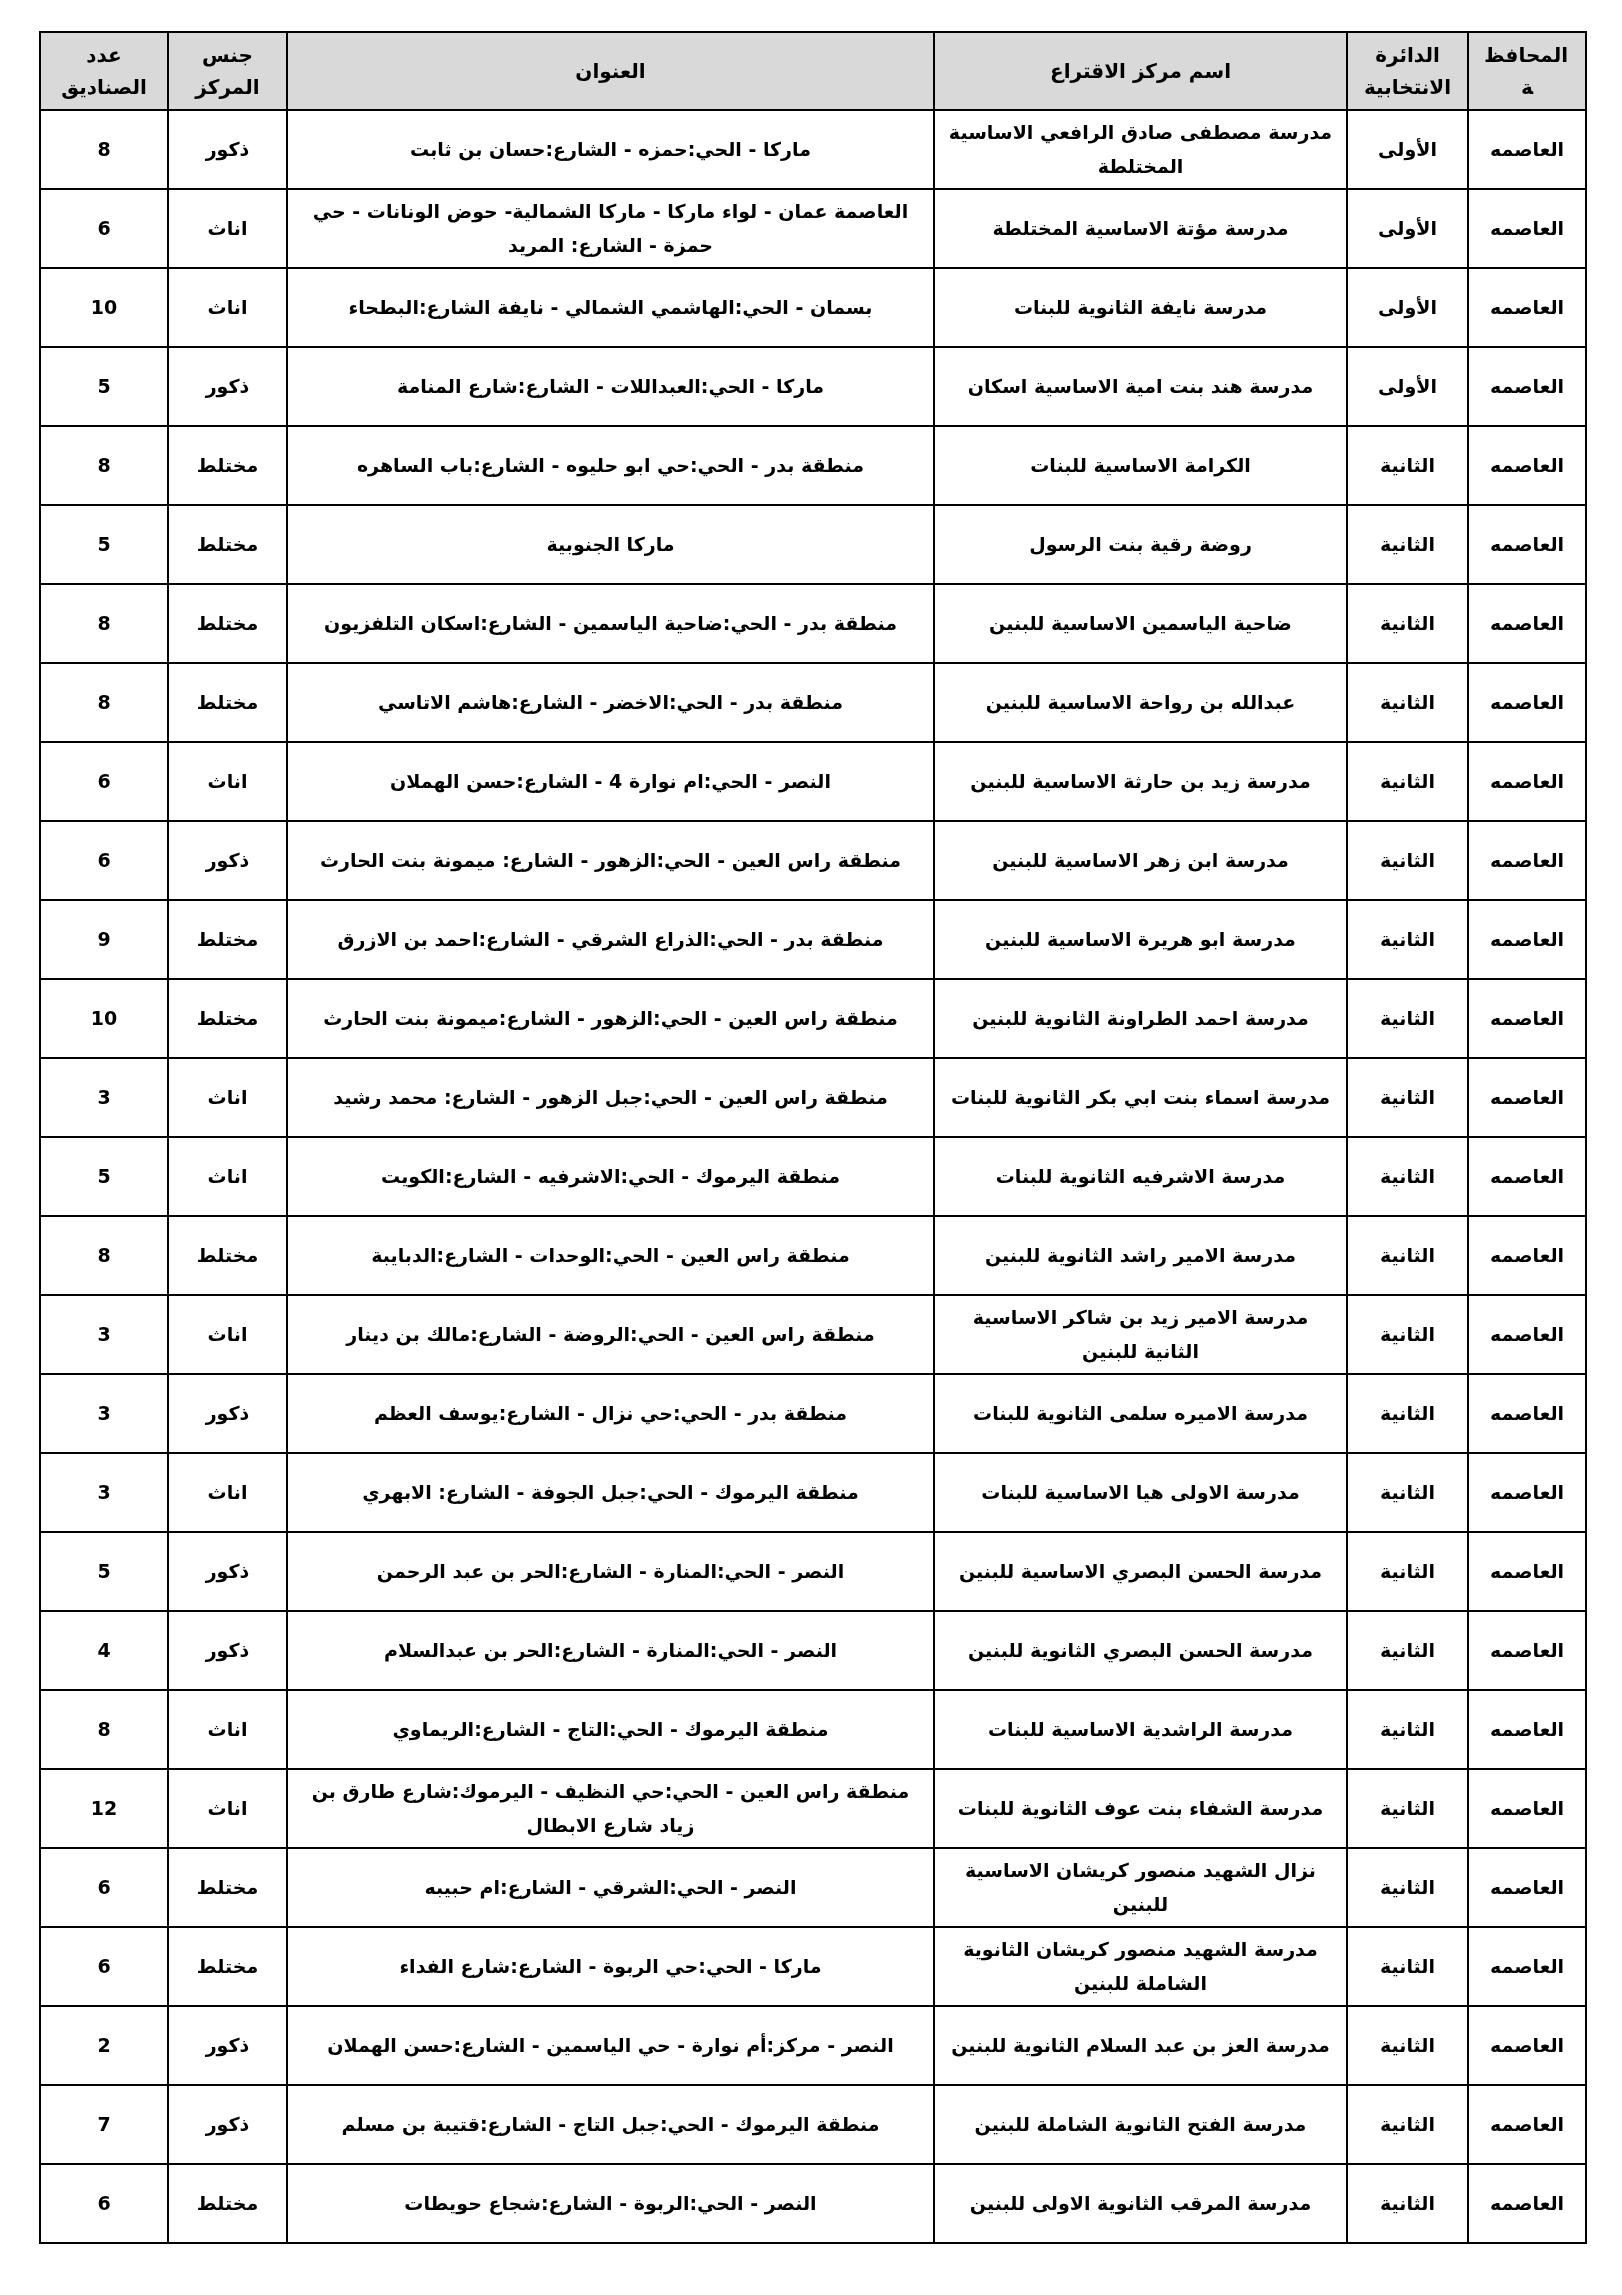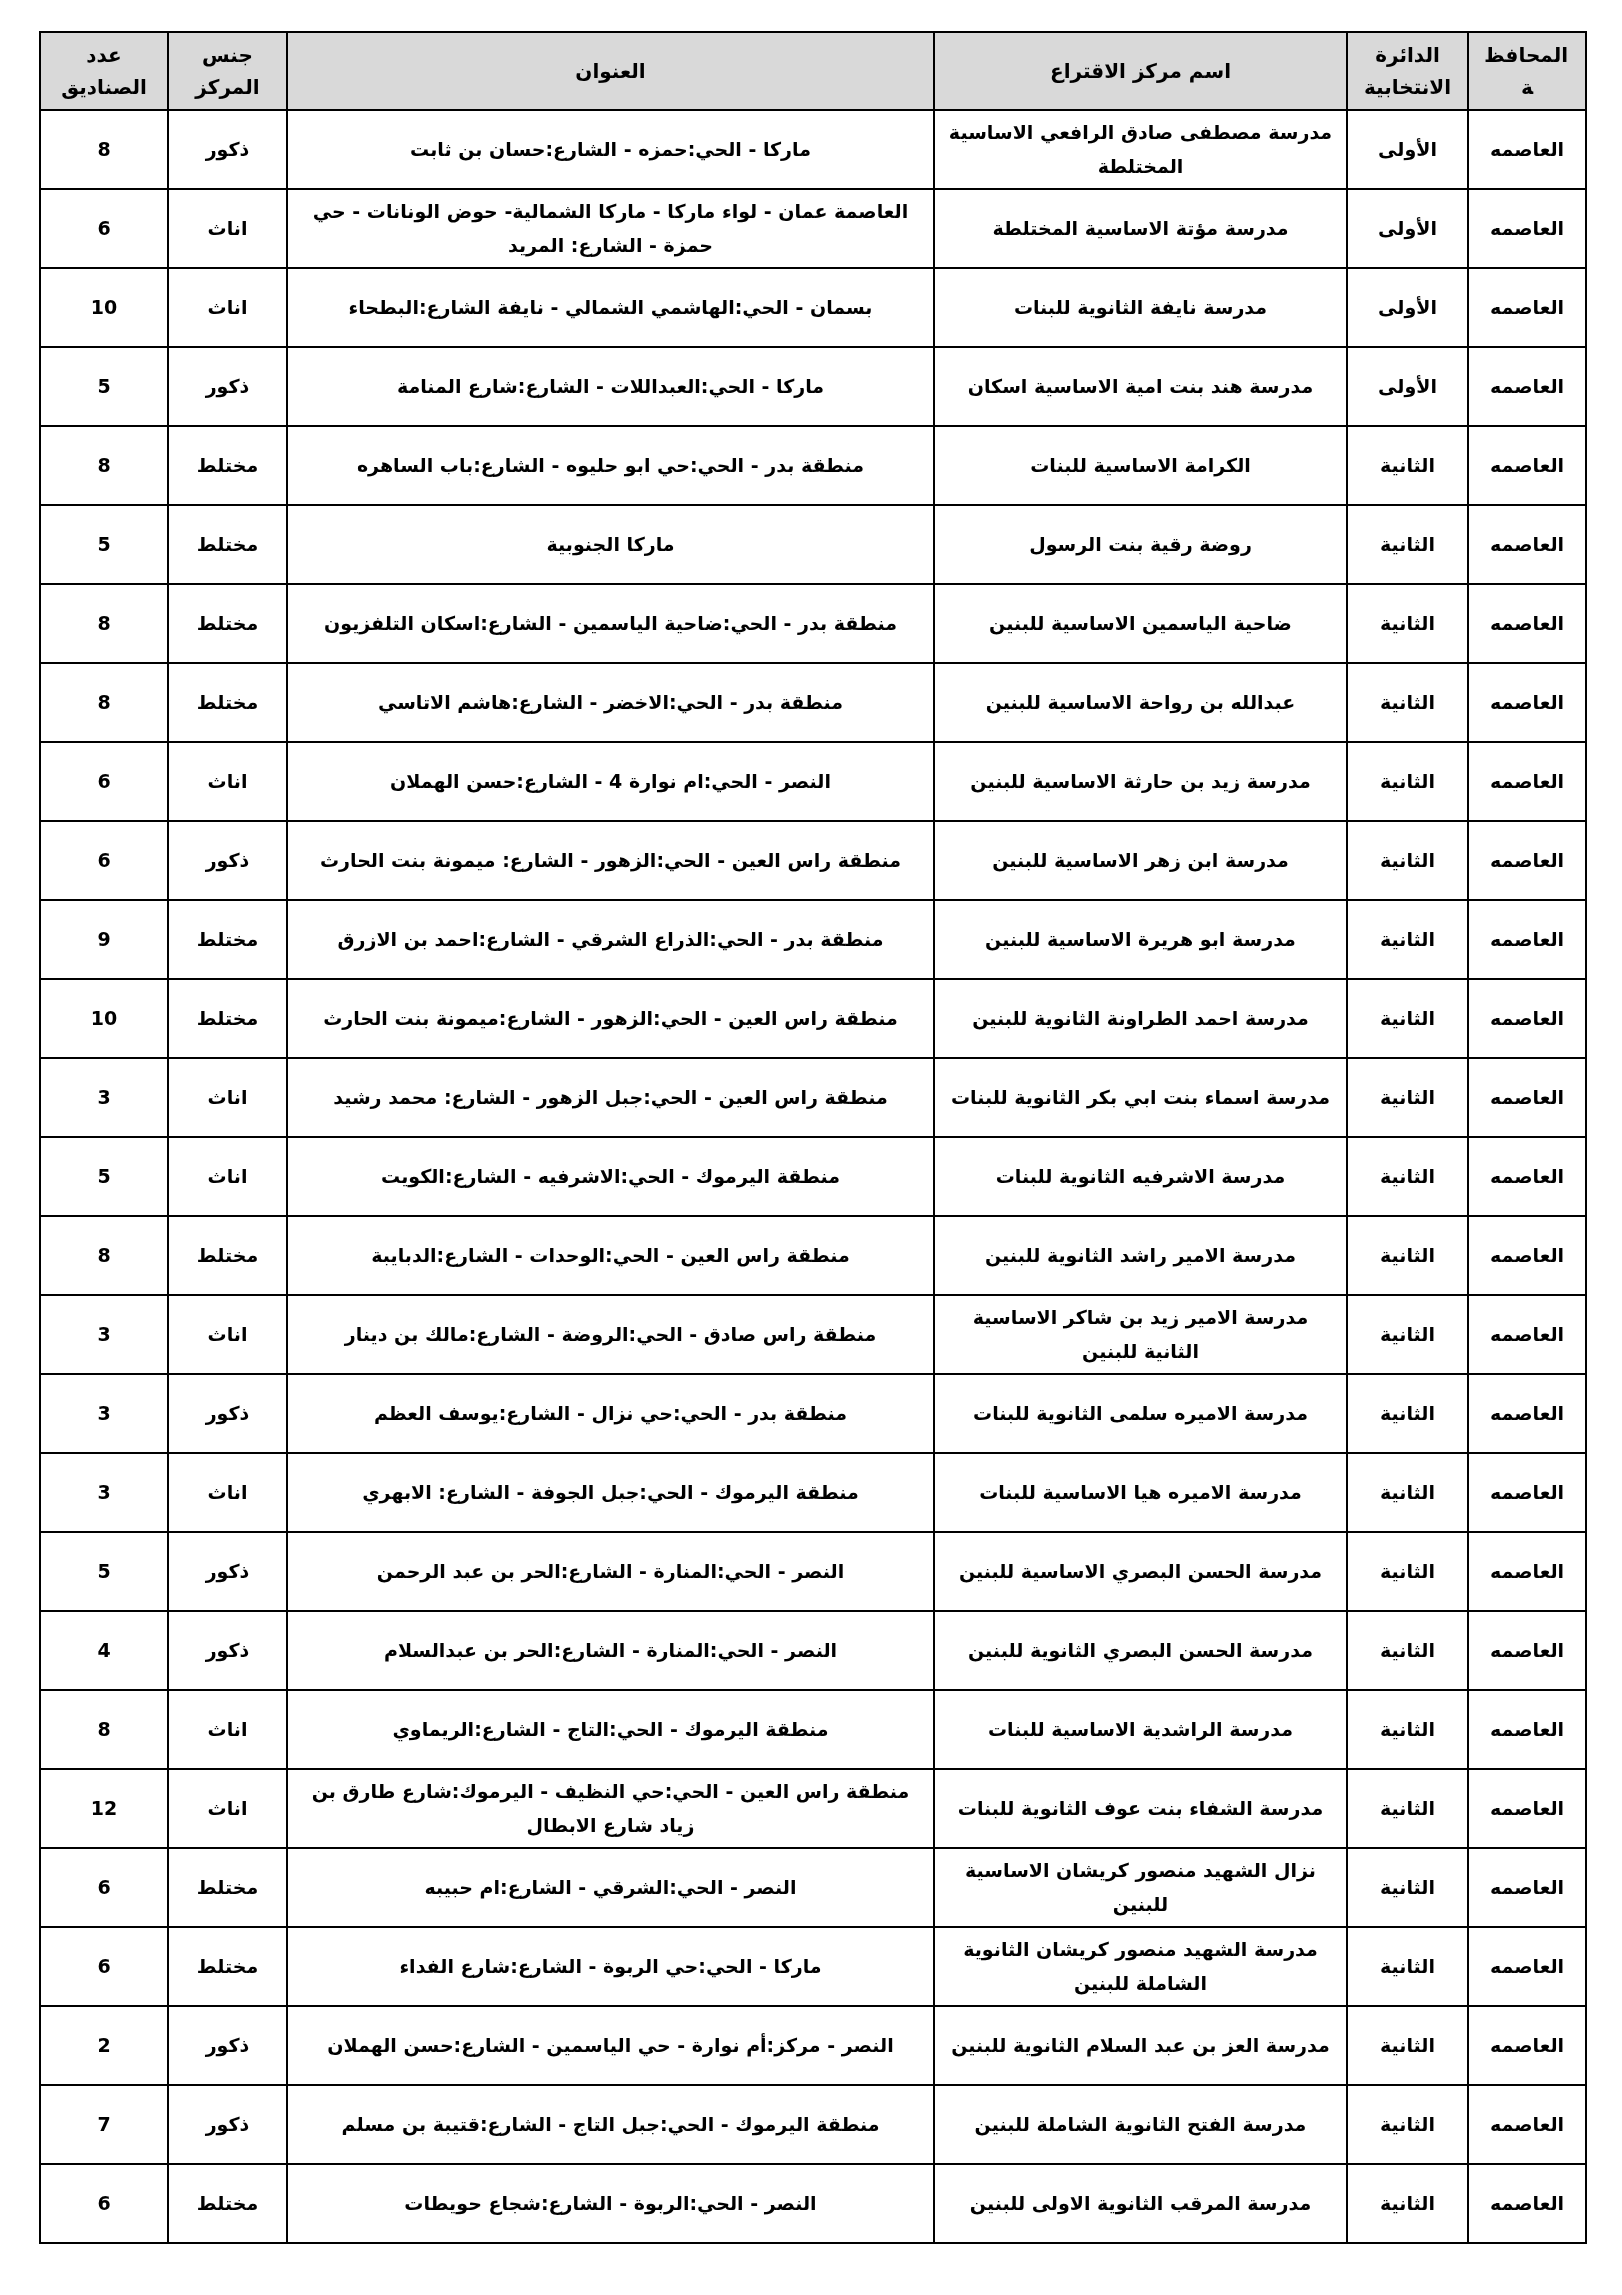--- a/index.html
+++ b/index.html
@@ -219,38 +219,38 @@
     <td class="cell-center">مدرسة الامير راشد الثانوية للبنين</td>
     <td class="cell-address">منطقة راس العين - الحي:الوحدات - الشارع:الدبايبة</td>
     <td class="cell-gender">مختلط</td>
     <td class="cell-boxes">8</td>
   </tr>
 
   <tr>
     <td class="cell-gov">العاصمه</td>
     <td class="cell-district">الثانية</td>
     <td class="cell-center">مدرسة الامير زيد بن شاكر الاساسية الثانية للبنين</td>
-    <td class="cell-address">منطقة راس صادق - الحي:الروضة - الشارع:مالك بن دينار</td>
+    <td class="cell-address">منطقة راس العين - الحي:الروضة - الشارع:مالك بن دينار</td>
     <td class="cell-gender">اناث</td>
     <td class="cell-boxes">3</td>
   </tr>
 
   <tr>
     <td class="cell-gov">العاصمه</td>
     <td class="cell-district">الثانية</td>
     <td class="cell-center">مدرسة الاميره سلمى الثانوية للبنات</td>
     <td class="cell-address">منطقة بدر - الحي:حي نزال - الشارع:يوسف العظم</td>
     <td class="cell-gender">ذكور</td>
     <td class="cell-boxes">3</td>
   </tr>
 
   <tr>
     <td class="cell-gov">العاصمه</td>
     <td class="cell-district">الثانية</td>
-    <td class="cell-center">مدرسة الاميره هيا  الاساسية للبنات</td>
+    <td class="cell-center">مدرسة الاولى هيا  الاساسية للبنات</td>
     <td class="cell-address">منطقة اليرموك - الحي:جبل الجوفة - الشارع: الابهري</td>
     <td class="cell-gender">اناث</td>
     <td class="cell-boxes">3</td>
   </tr>
 
   <tr>
     <td class="cell-gov">العاصمه</td>
     <td class="cell-district">الثانية</td>
     <td class="cell-center">مدرسة الحسن البصري الاساسية للبنين</td>
     <td class="cell-address">النصر - الحي:المنارة - الشارع:الحر بن عبد الرحمن</td>

